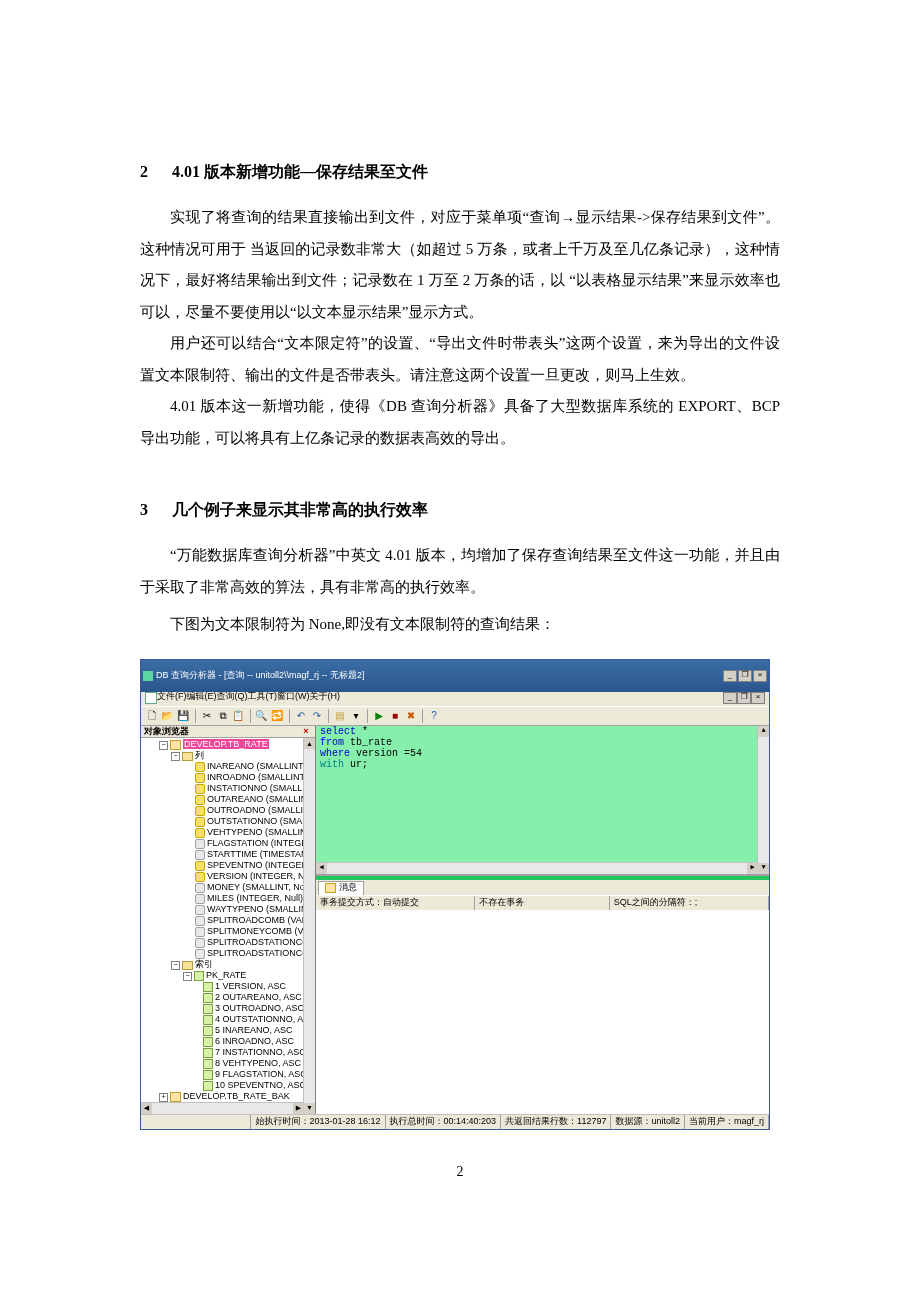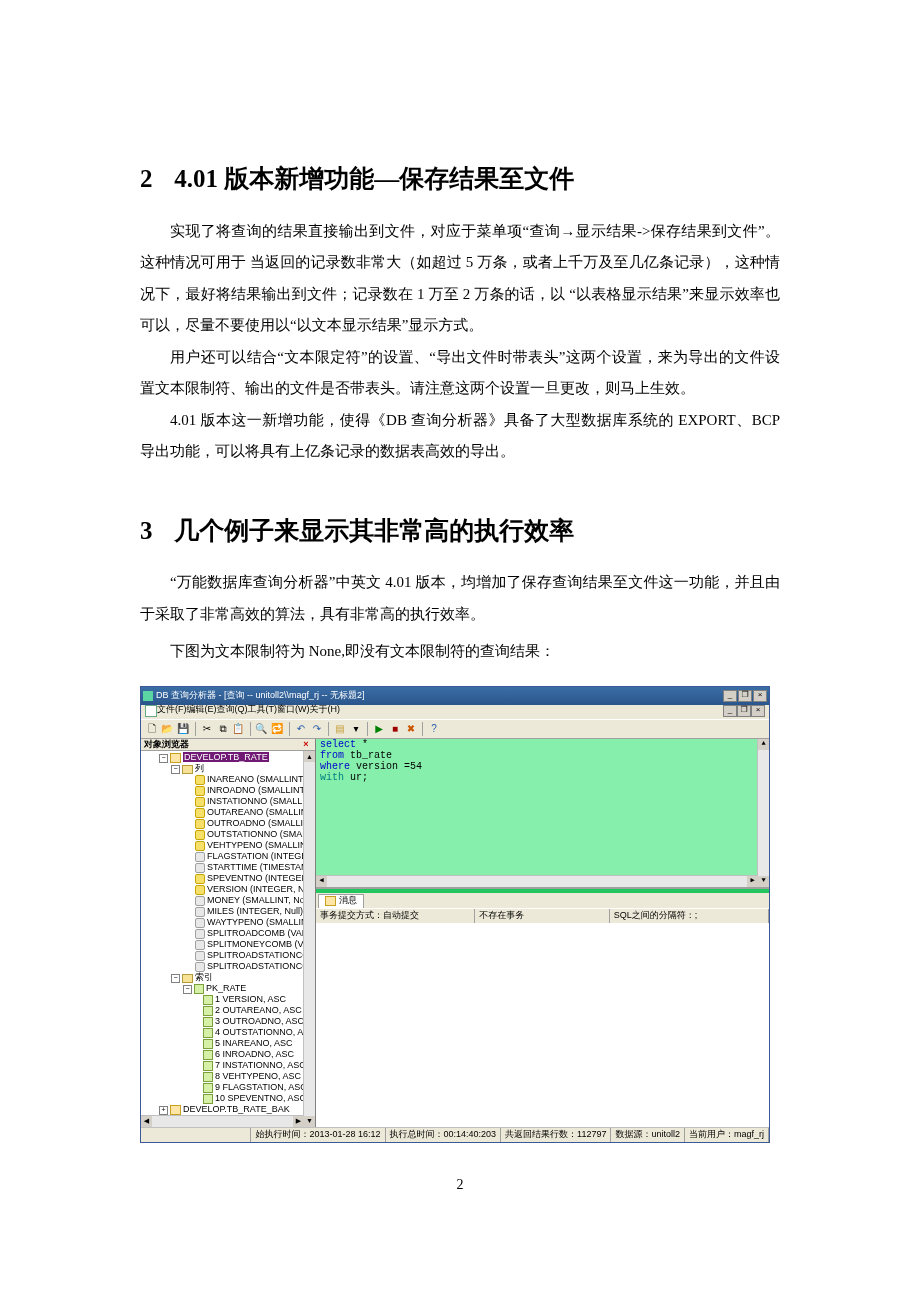--- a/index.html
+++ b/index.html
@@ -10,21 +10,21 @@
     font-family: "SimSun", "宋体", serif;
     color: #000;
   }
   .page {
     width: 920px;
     box-sizing: border-box;
     padding: 160px 140px 40px 140px;
   }
   h2.heading {
     font-family: "SimSun", "宋体", serif;
-    font-size: 25px;
+    font-size: 16px;
     font-weight: bold;
     margin: 0 0 18px 0;
     line-height: 1.5;
   }
   h2.heading .num {
     display: inline-block;
     width: 28px;
     font-family: "Times New Roman", serif;
   }
   .body-text {
@@ -51,21 +51,21 @@
     font-family: Tahoma, "宋体", sans-serif;
     font-size: 9px;
     line-height: 1.1;
     border: 1px solid #3b5998;
     background: #ece9d8;
     position: relative;
   }
   .titlebar {
     background: linear-gradient(#3a6ea5, #2a558c);
     color: #fff;
-    height: 18px;
+    height: 32px;
     display: flex;
     align-items: center;
     padding: 0 2px;
     justify-content: space-between;
   }
   .titlebar .caption { display: flex; align-items: center; gap: 3px; }
   .titlebar .win-icon {
     width: 10px; height: 10px; background: #5bd6a3;
     display: inline-block;
   }
@@ -168,21 +168,21 @@
   .ico-col { display: inline-block; width: 8px; height: 8px;
     border-radius: 2px;
     background: #f7e06a; border: 1px solid #c9a500;
     margin-right: 2px; vertical-align: middle;
   }
   .ico-col.gray { background: #e8e8e8; border-color: #a0a0a0; }
   .ico-idx { display: inline-block; width: 8px; height: 8px;
     background: #d6f0a8; border: 1px solid #7aa03a;
     margin-right: 2px; vertical-align: middle;
   }
-  .selected { background: #701a75; color: #fff; padding: 0 1px; }
+  .selected { background: #ec4899; color: #fff; padding: 0 1px; }
   .pad1 { padding-left: 16px; }
   .pad2 { padding-left: 28px; }
   .pad3 { padding-left: 40px; }
   .pad4 { padding-left: 52px; }
   .pad5 { padding-left: 60px; }
   .right-pane {
     flex: 1;
     display: flex;
     flex-direction: column;
     position: relative;

